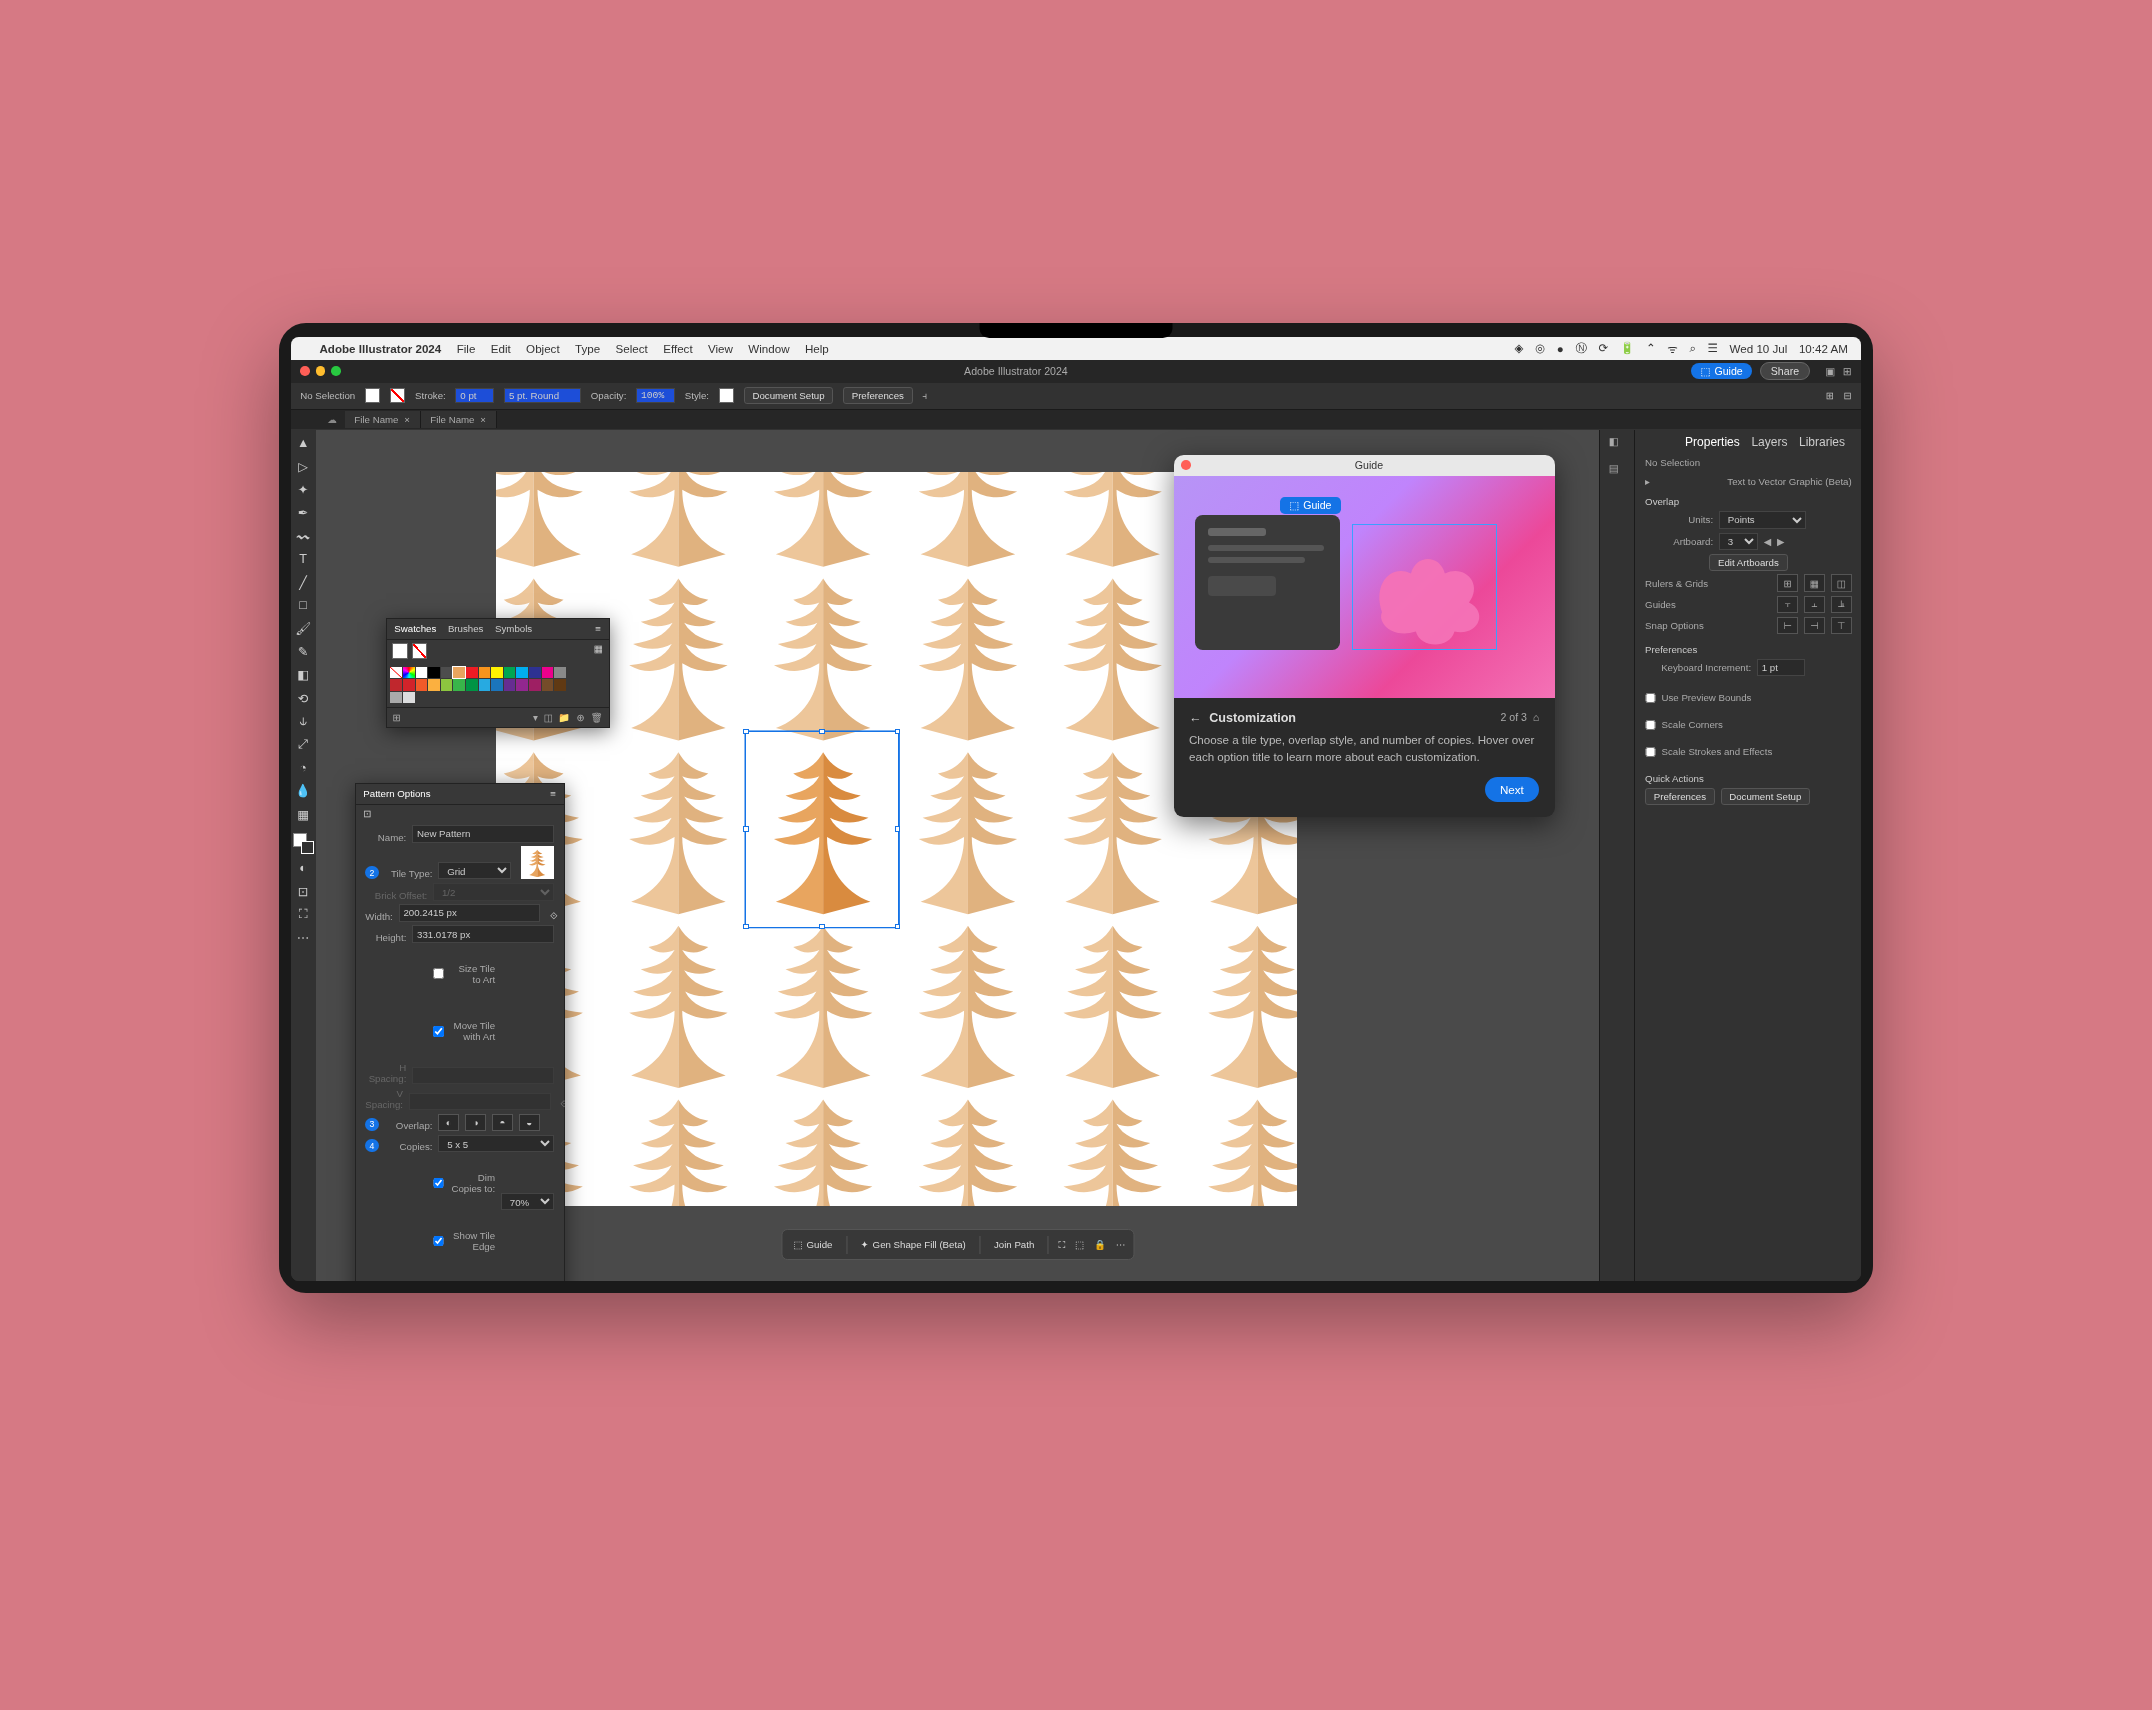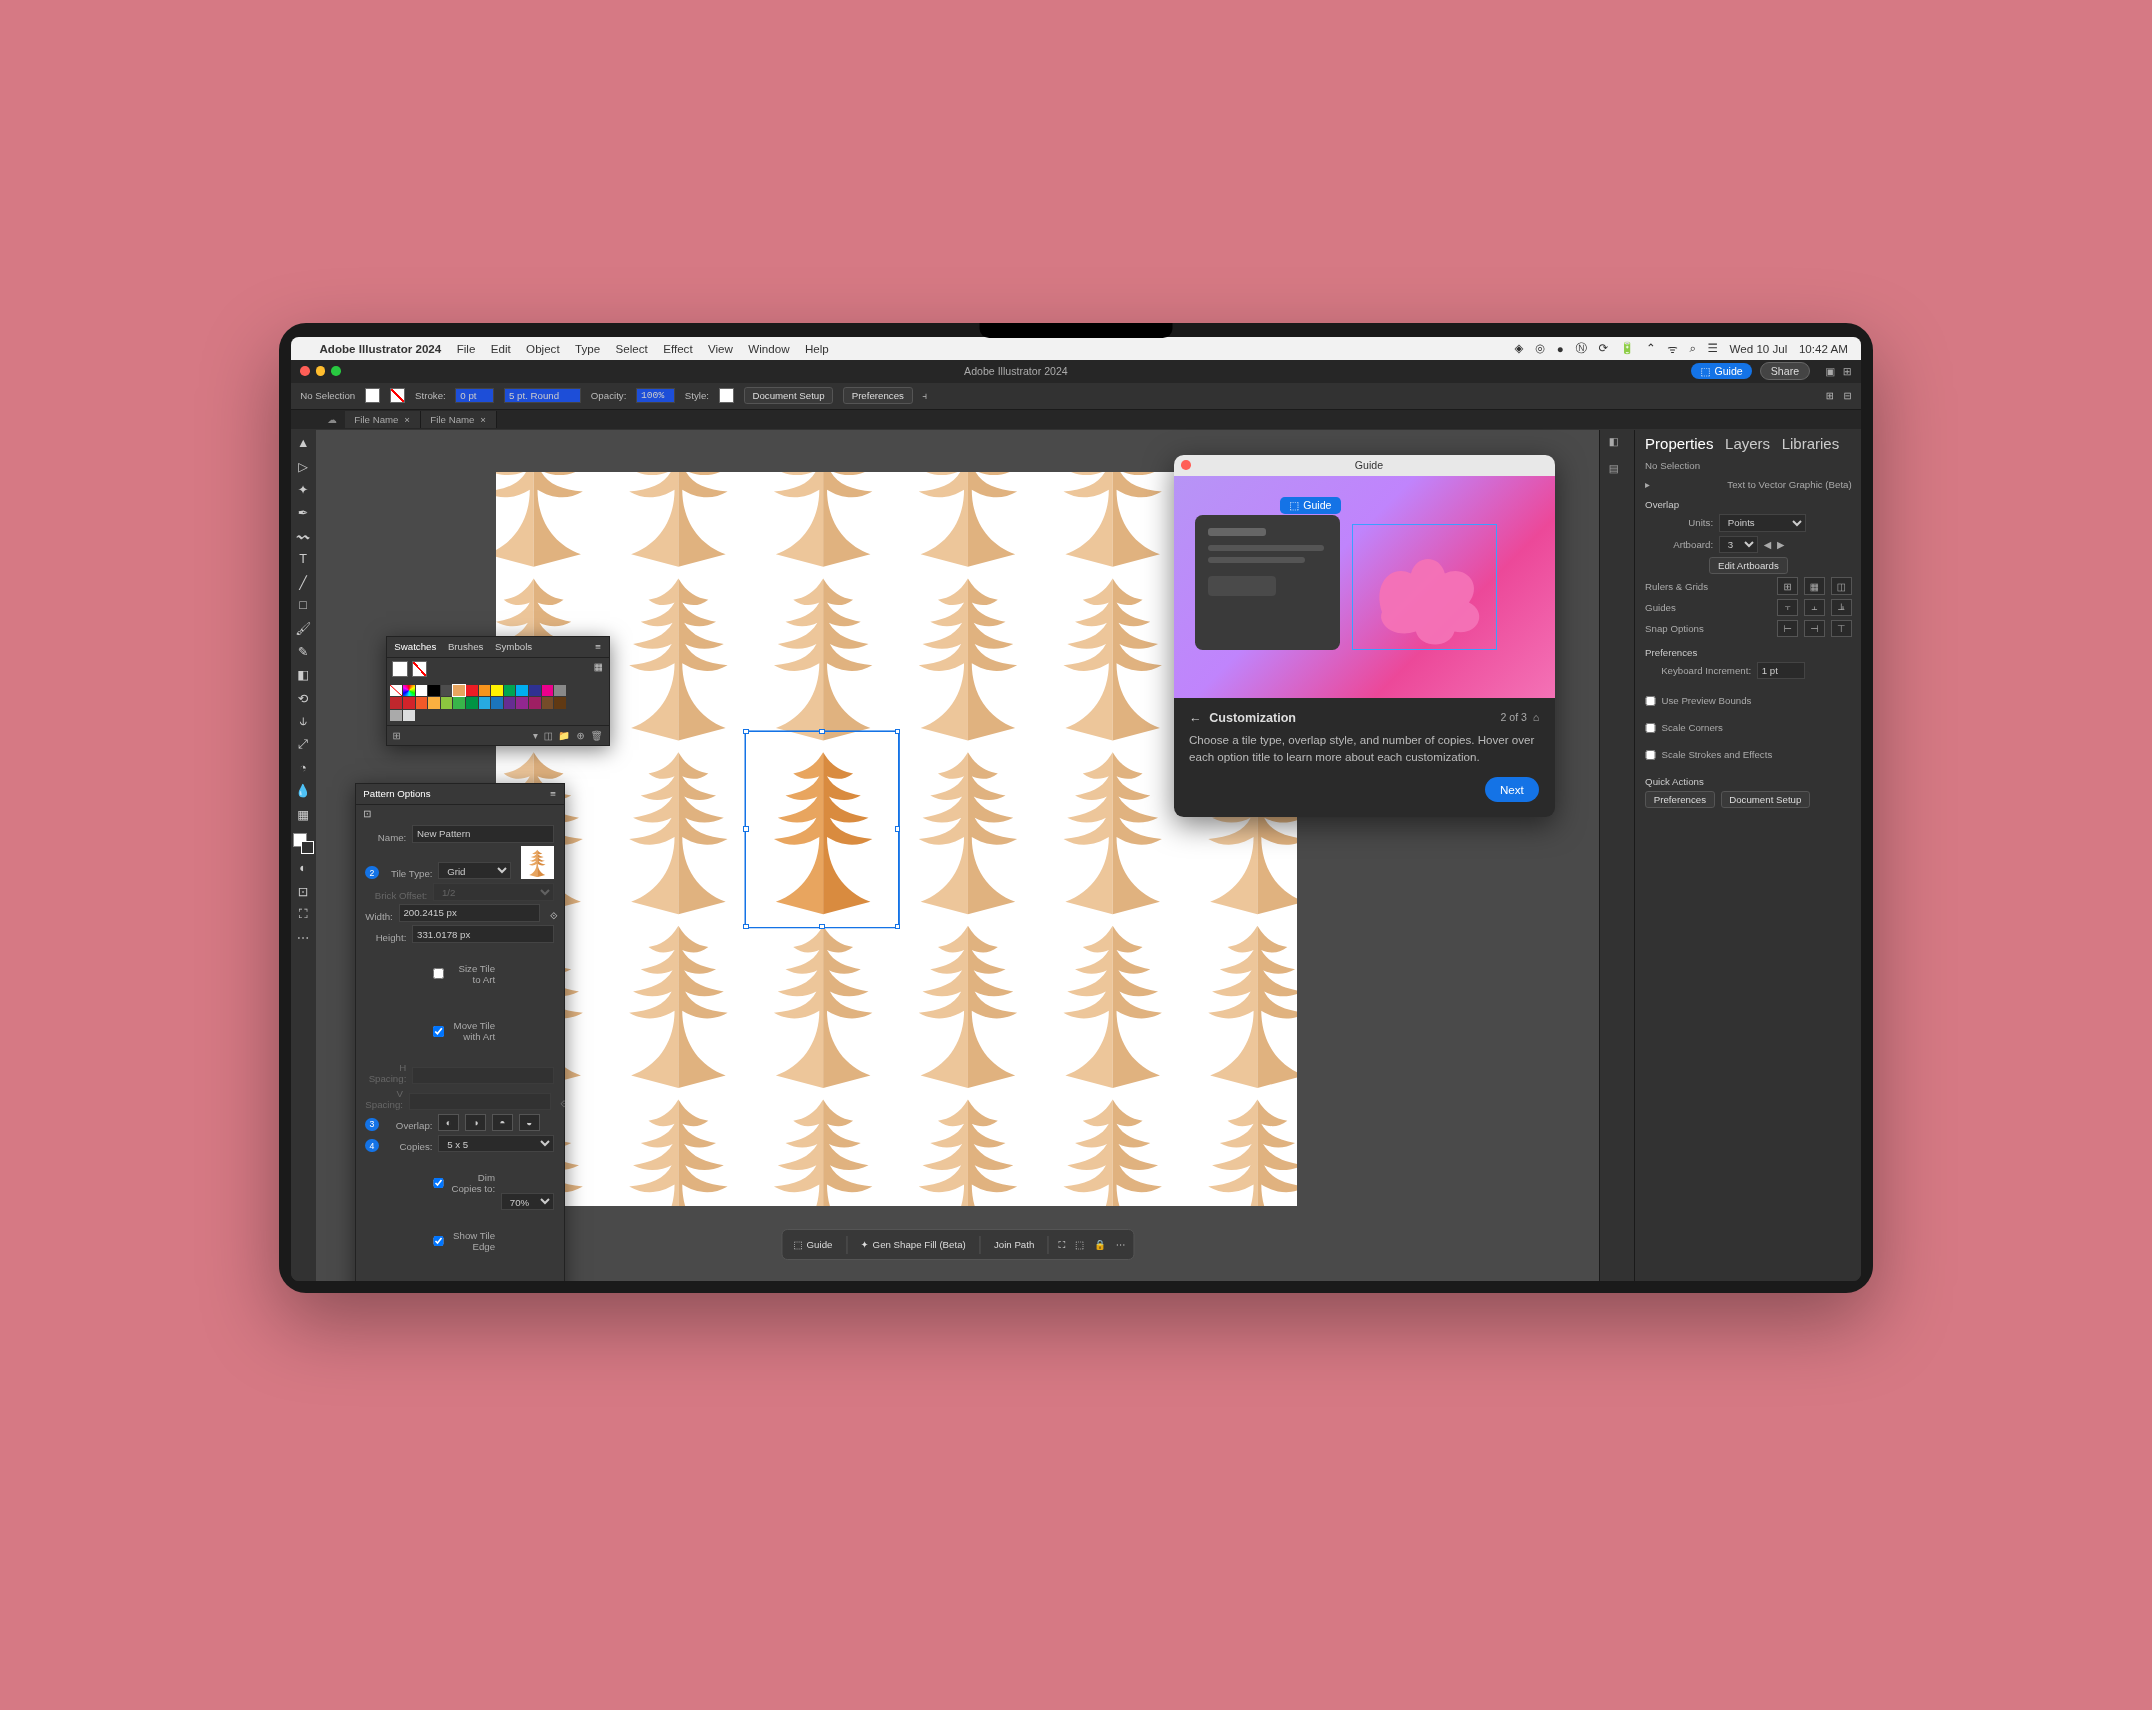--- a/index.html
+++ b/index.html
@@ -45,21 +45,21 @@
 
 .canvas-area { flex:1; background:#4a4a4a; position:relative; overflow:hidden; }
 .artboard { position:absolute; left:180px; top:42px; width:801px; height:734px; background:#fff; }
 .sel-box { position:absolute; border:1px solid #1473e6; }
 .sel-handle { width:5.8px; height:5.8px; background:#fff; border:1px solid #1473e6; position:absolute; }
 
 .rtcol { width:35px; background:#323232; border-left:1px solid #1a1a1a; padding:5.8px 0; display:flex; flex-direction:column; align-items:center; gap:9.7px; }
 .rticon { width:17.4px; height:17.4px; color:#aaa; }
 
 .proppanel { width:227px; background:#323232; border-left:1px solid #1a1a1a; padding:5.8px 9.7px; font-size:9.7px; color:#ccc; overflow:hidden; }
-.proppanel .tabs { display:flex; gap:11.6px; font-size:15px; margin-bottom:7.7px; }
+.proppanel .tabs { display:flex; gap:11.6px; font-size:12px; margin-bottom:7.7px;margin-left:40px; }
 .proppanel .tabs span.act { color:#fff; }
 .proppanel .sect { margin:9.7px 0 3.9px; font-size:9.7px; color:#ccc; }
 .proppanel .row { display:flex; align-items:center; gap:5.8px; margin:3.9px 0; font-size:9.7px; color:#aaa; }
 .proppanel .row label { width:68px; text-align:right; }
 .proppanel select,.proppanel input.tx { background:#2a2a2a; border:1px solid #444; color:#ccc; font-size:9.7px; padding:1px 3.9px; height:17.4px; }
 .check { display:flex; align-items:center; gap:5.8px; font-size:9.7px; color:#aaa; margin:16px 0; }
 .check input { width:10.6px; height:10.6px; }
 .ibtn { width:21px; height:17.4px; border:1px solid #555; background:#2a2a2a; display:inline-flex; align-items:center; justify-content:center; }
 
 
@@ -352,21 +352,21 @@
             <span>Scale Strokes and Effects</span>
           </label>
         <div class="sect">Quick Actions</div>
         <div class="row">
             <button class="btn">Preferences</button>
             <button class="btn">Document Setup</button>
           </div>
       </div>
     </div>
 
-    <div class="panel" style="left:95px;top:299px;width:224px">
+    <div class="panel" style="left:95px;top:281px;width:224px">
       <div class="panel-hdr">
         <span class="pt act">Swatches</span>
         <span class="pt">Brushes</span>
         <span class="pt">Symbols</span>
         <span style="flex:1"></span>
         <span>≡</span>
       </div>
       <div style="padding:3.9px 5.8px;display:flex;gap:3.9px">
         <div class="swatch" style="background:#fff"></div>
         <div class="swatch none"></div>

